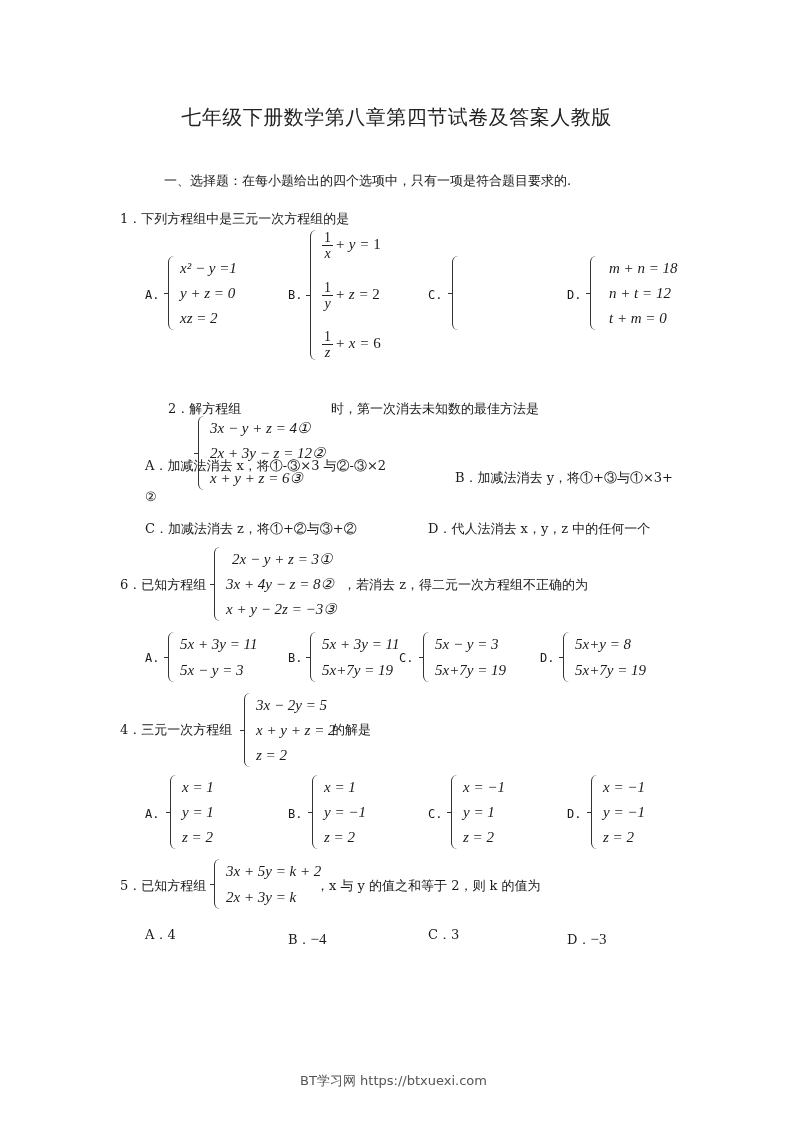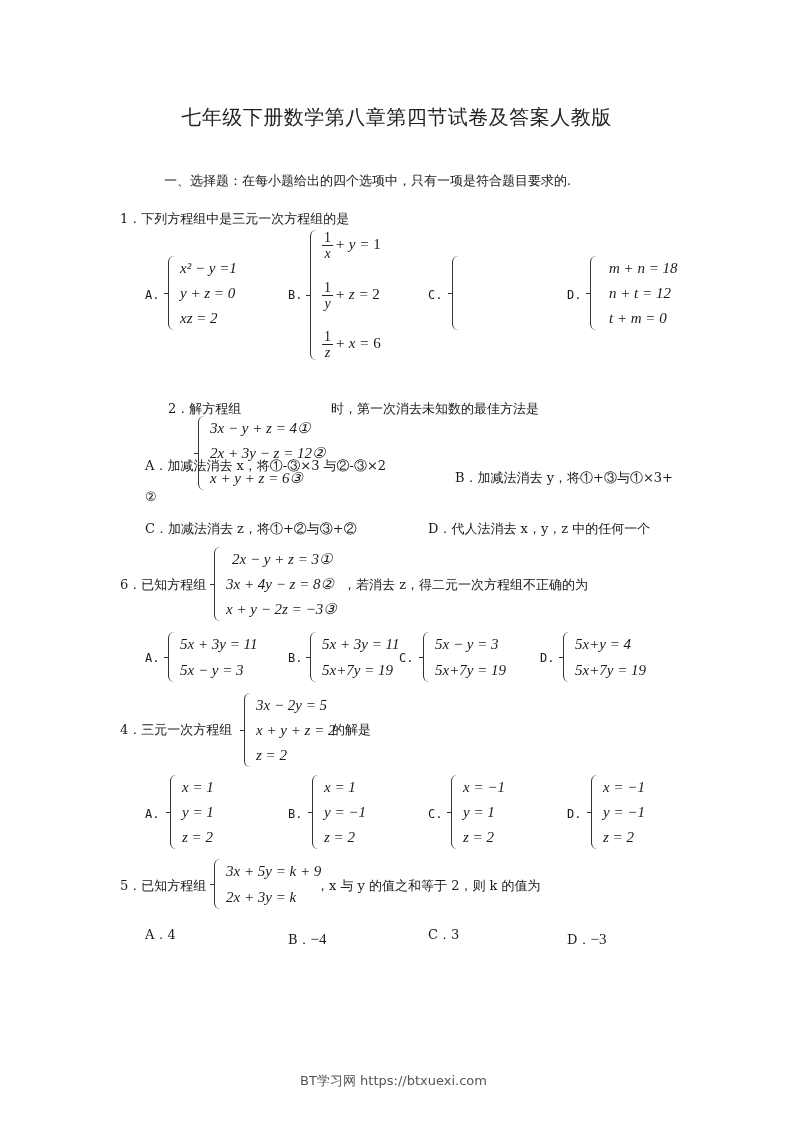--- a/index.html
+++ b/index.html
@@ -122,21 +122,21 @@
   <div class="brace"></div>
   <div class="lines">
     <div class="eq">5x − y = 3</div>
     <div class="eq">5x+7y = 19</div>
   </div>
 </div>
 <div class="abs opt" style="top:651px;left:540px;">D.</div>
 <div class="sys" style="top:632px;left:563px;height:50px;">
   <div class="brace"></div>
   <div class="lines">
-    <div class="eq">5x+y = 4</div>
+    <div class="eq">5x+y = 8</div>
     <div class="eq">5x+7y = 19</div>
   </div>
 </div>
 
 <div class="abs text" style="top:722px;left:120px;">4．三元一次方程组</div>
 <div class="sys" style="top:693px;left:244px;height:74px;">
   <div class="brace"></div>
   <div class="lines">
     <div class="eq">3x − 2y = 5</div>
     <div class="eq">x + y + z = 2</div>
@@ -179,21 +179,21 @@
     <div class="eq">x = −1</div>
     <div class="eq">y = −1</div>
     <div class="eq">z = 2</div>
   </div>
 </div>
 
 <div class="abs text" style="top:878px;left:120px;">5．已知方程组</div>
 <div class="sys" style="top:859px;left:214px;height:50px;">
   <div class="brace"></div>
   <div class="lines">
-    <div class="eq">3x + 5y = k + 9</div>
+    <div class="eq">3x + 5y = k + 2</div>
     <div class="eq">2x + 3y = k</div>
   </div>
 </div>
 <div class="abs text" style="top:878px;left:316px;">，x 与 y 的值之和等于 2，则 k 的值为</div>
 
 <div class="abs text" style="top:927px;left:145px;"><span>A．</span><span>4</span></div>
 <div class="abs text" style="top:927px;left:288px;"><span>B．</span><span class="eq" style="font-style:normal">−4</span></div>
 <div class="abs text" style="top:927px;left:428px;"><span>C．</span><span>3</span></div>
 <div class="abs text" style="top:927px;left:567px;"><span>D．</span><span class="eq" style="font-style:normal">−3</span></div>
 

